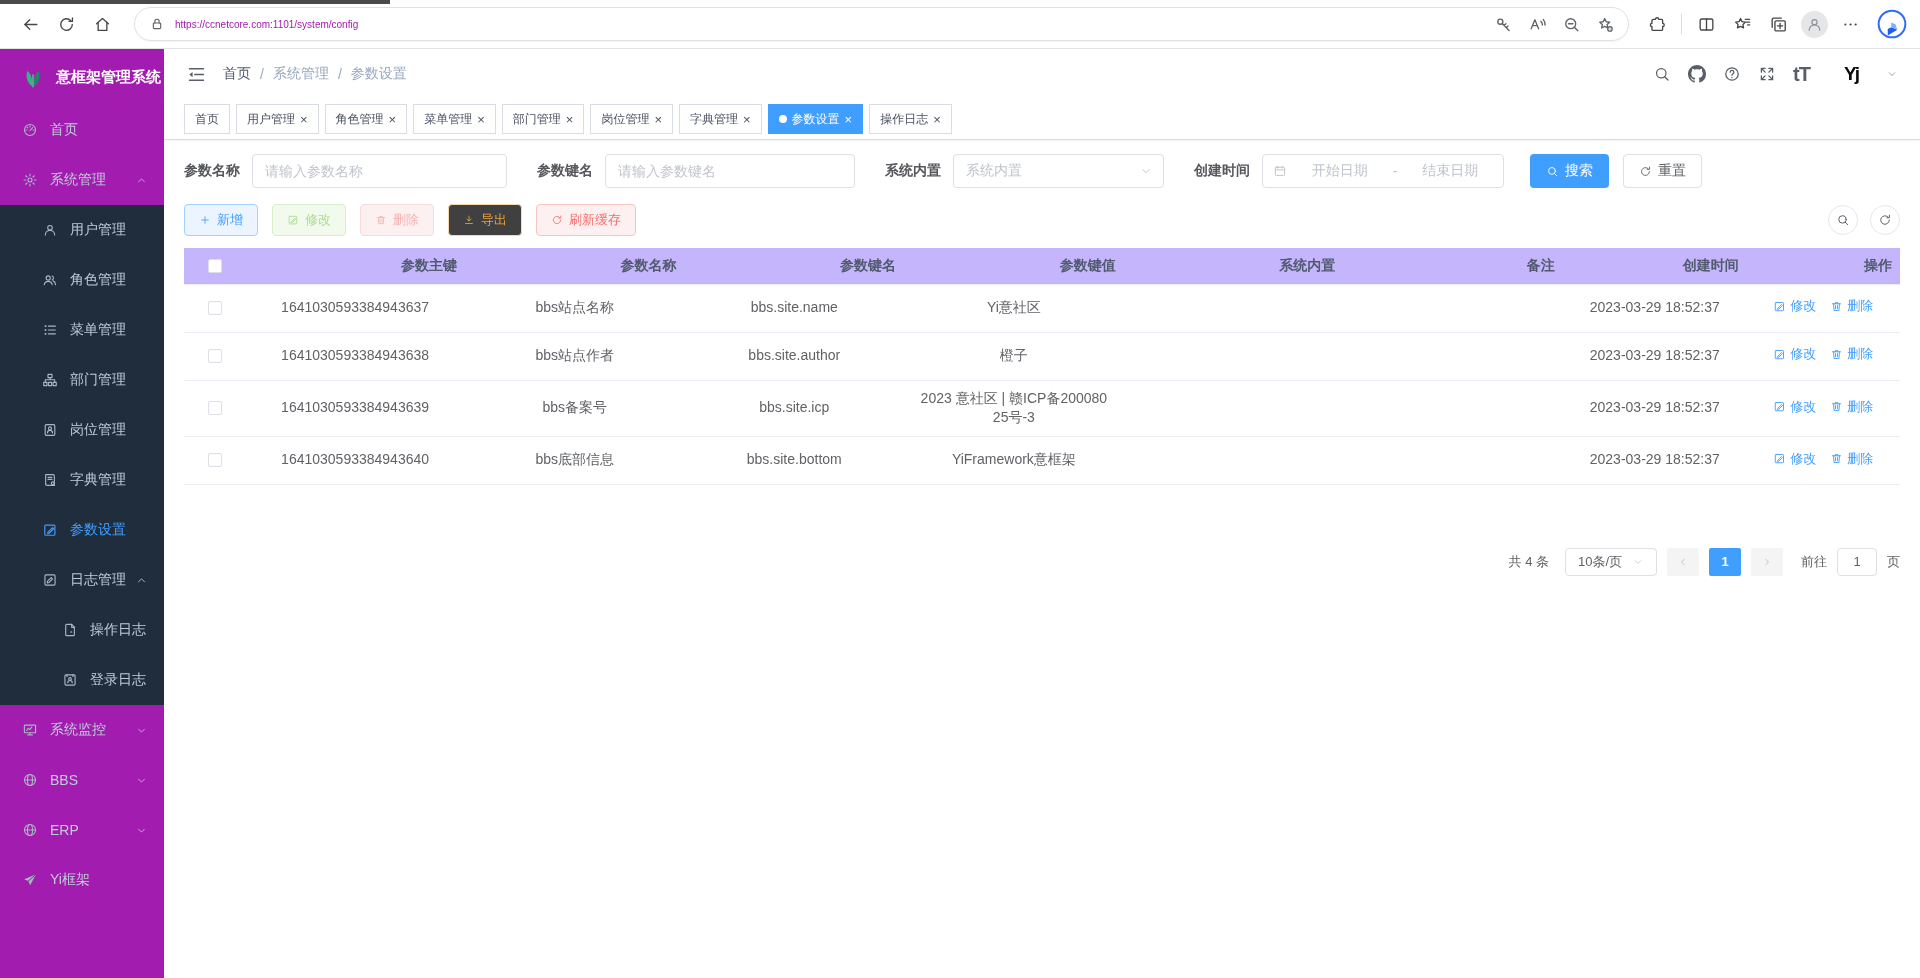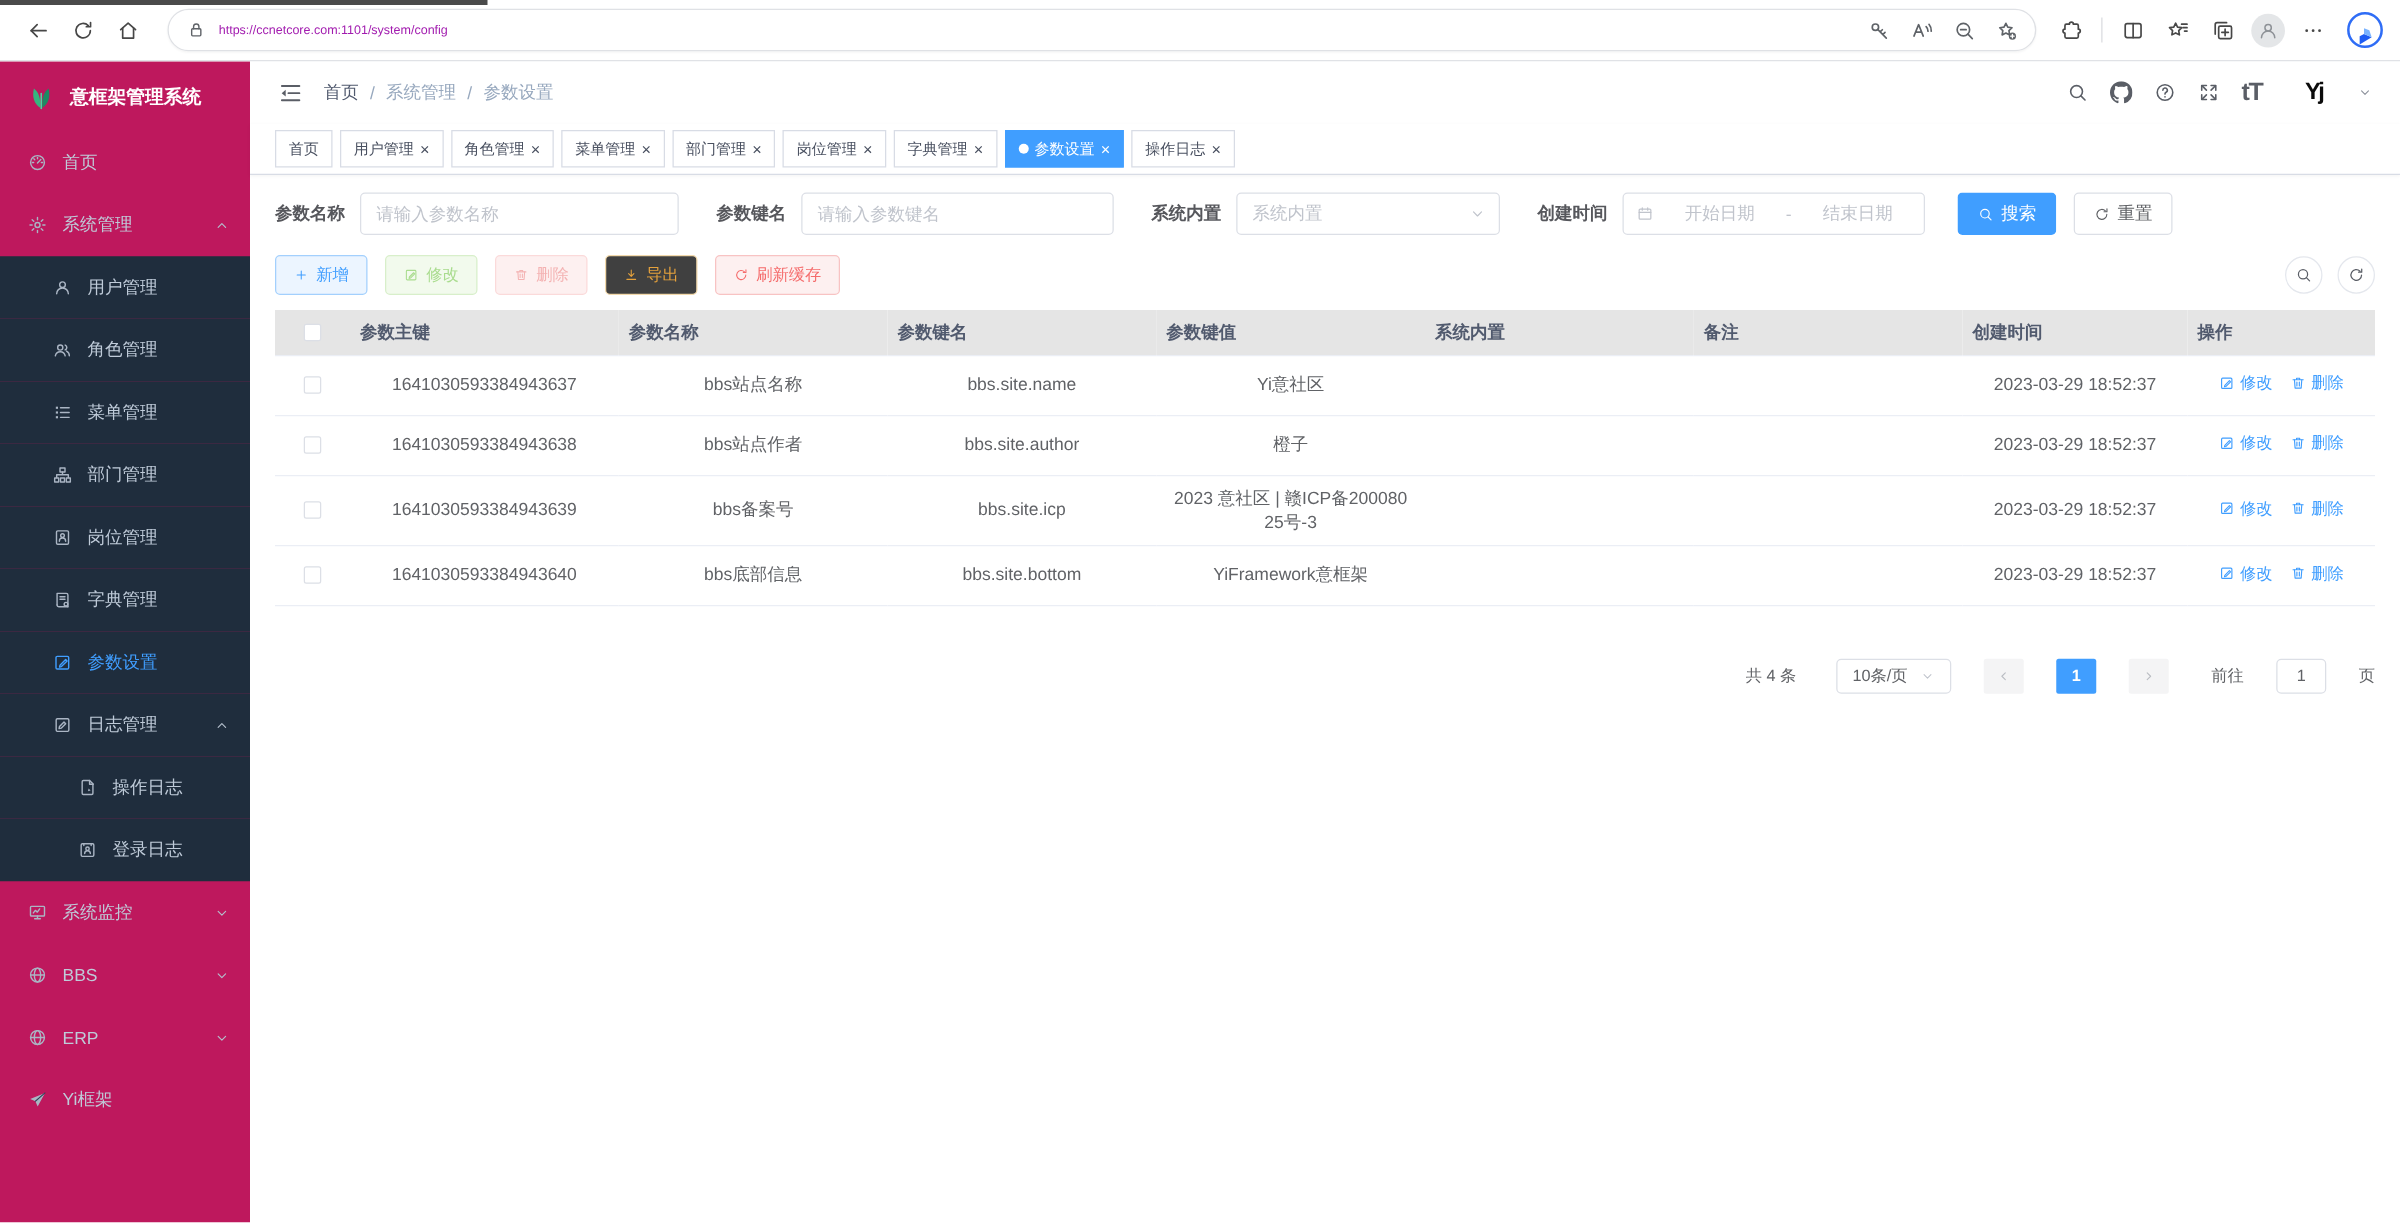--- a/index.html
+++ b/index.html
@@ -18,21 +18,21 @@
   .url-text { font-size:10px; color:#a21caf; white-space:nowrap; }
   .pill .sp { flex:1; }
   .pill-ic { width:34px; height:30px; display:flex; align-items:center; justify-content:center; color:#5f6368; border-radius:6px; }
   .vdiv { width:1px; height:20px; background:#dadce0; margin:0 6px; }
   .edge-avatar { width:27px; height:27px; border-radius:50%; background:#e4e6e8; color:#8e9297; display:flex; align-items:center; justify-content:center; }
   .edge-avatar .ic { width:17px; height:17px; }
   .bing { width:36px; height:36px; margin-left:6px; }
 
   
   .app { display:flex; height:929px; }
-  .sidebar { width:200px; flex:none; background:#be185d; overflow:hidden; }
+  .sidebar { width:164px; flex:none; background:#a21caf; overflow:hidden; }
   .logo-row { height:56px; display:flex; align-items:center; padding-left:20px; gap:10px; }
   .logo-row .ic { width:26px; height:26px; }
   .logo-title { color:#fff; font-weight:bold; font-size:15px; }
   .smenu { height:50px; display:flex; align-items:center; font-size:14px; color:#bfcbd9; position:relative; cursor:pointer; }
   .smenu .ic { width:16px; height:16px; margin-right:12px; color:#aab5c4; }
   .smenu.lv1 { padding-left:22px; }
   .smenu.lv2 { padding-left:42px; }
   .smenu.lv3 { padding-left:62px; }
   .smenu.dark { background:#1f2d3d; }
   .smenu.active, .smenu.active .ic { color:#409eff; }
@@ -81,27 +81,27 @@
   .tbtn.add    { background:#ecf5ff; border-color:#a3d0fd; color:#409eff; }
   .tbtn.edit   { background:#f2faed; border-color:#d8efca; color:#a9dc8e; cursor:not-allowed; }
   .tbtn.del    { background:#fdf0f0; border-color:#fbdada; color:#f4b3b3; cursor:not-allowed; }
   .tbtn.export { background:#404040; border-color:#f3d9ab; color:#e6a23c; }
   .tbtn.cache  { background:#fdf0f0; border-color:#f8c3c3; color:#f56c6c; }
   .tool-right { margin-left:auto; display:flex; gap:12px; }
   .circle-btn { width:30px; height:30px; border:1px solid #e4e7ed; border-radius:50%; background:#fff; color:#5a5e66; display:flex; align-items:center; justify-content:center; cursor:pointer; }
   .circle-btn .ic { width:14px; height:14px; }
 
   table { width:100%; border-collapse:collapse; table-layout:fixed; font-size:14px; color:#606266; }
-  thead th { background:#e5e5e5; color:#515a6e; font-weight:bold; height:36px; text-align:left; border-bottom:1px solid #ebeef5; padding:0 8px; }
+  thead th { background:#c4b5fd; color:#515a6e; font-weight:bold; height:36px; text-align:right; border-bottom:1px solid #ebeef5; padding:0 8px; }
   tbody td { height:48px; border-bottom:1px solid #ebeef5; text-align:center; padding:8px; word-break:break-word; line-height:1.4; }
   .cb { width:14px; height:14px; border:1px solid #dcdfe6; border-radius:2px; background:#fff; margin:0 auto; cursor:pointer; }
   .op a { color:#409eff; display:inline-flex; align-items:center; gap:4px; margin:0 7px; font-size:13px; text-decoration:none; cursor:pointer; }
   .op .ic { width:13px; height:13px; }
 
-  .pagination { display:flex; align-items:center; justify-content:flex-end; margin-top:42px; font-size:13px; color:#606266; gap:26px; }
+  .pagination { display:flex; align-items:center; justify-content:flex-end; margin-top:63px; font-size:13px; color:#606266; gap:10px; }
   .ptotal { margin-right:6px; }
   .psize { width:92px; height:28px; border:1px solid #dcdfe6; border-radius:4px; display:flex; align-items:center; justify-content:center; gap:10px; cursor:pointer; }
   .psize .ic { width:12px; height:12px; color:#c0c4cc; }
   .pbtn { min-width:32px; height:28px; background:#f4f4f5; color:#b9bcc2; border-radius:2px; display:flex; align-items:center; justify-content:center; cursor:pointer; }
   .pbtn .ic { width:12px; height:12px; }
   .pcur { min-width:32px; height:28px; background:#409eff; color:#fff; border-radius:2px; display:flex; align-items:center; justify-content:center; font-weight:bold; cursor:pointer; }
   .goto-input { width:40px; height:28px; border:1px solid #dcdfe6; border-radius:4px; text-align:center; font-size:13px; color:#606266; outline:none; font-family:inherit; }
 </style>
 </head>
 <body>

